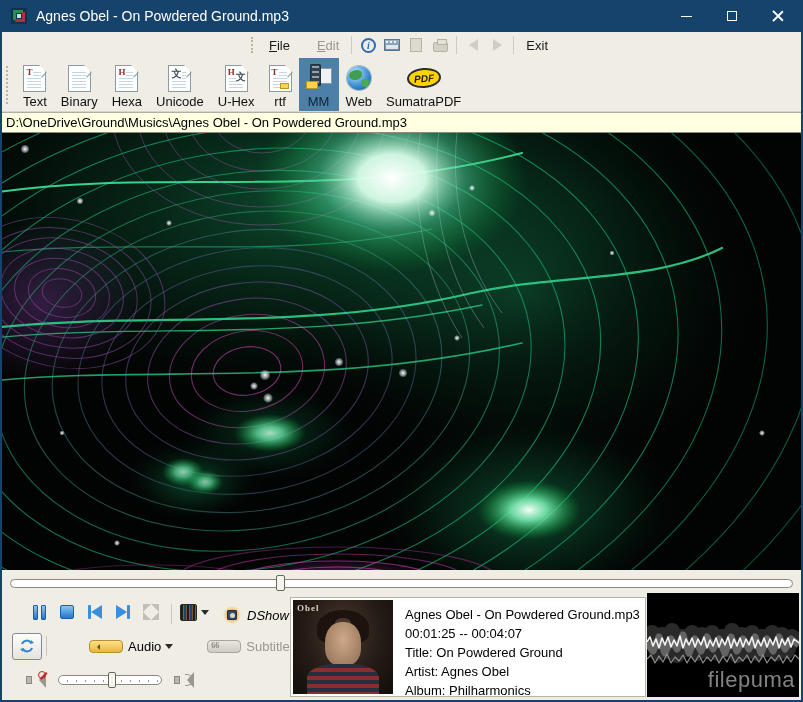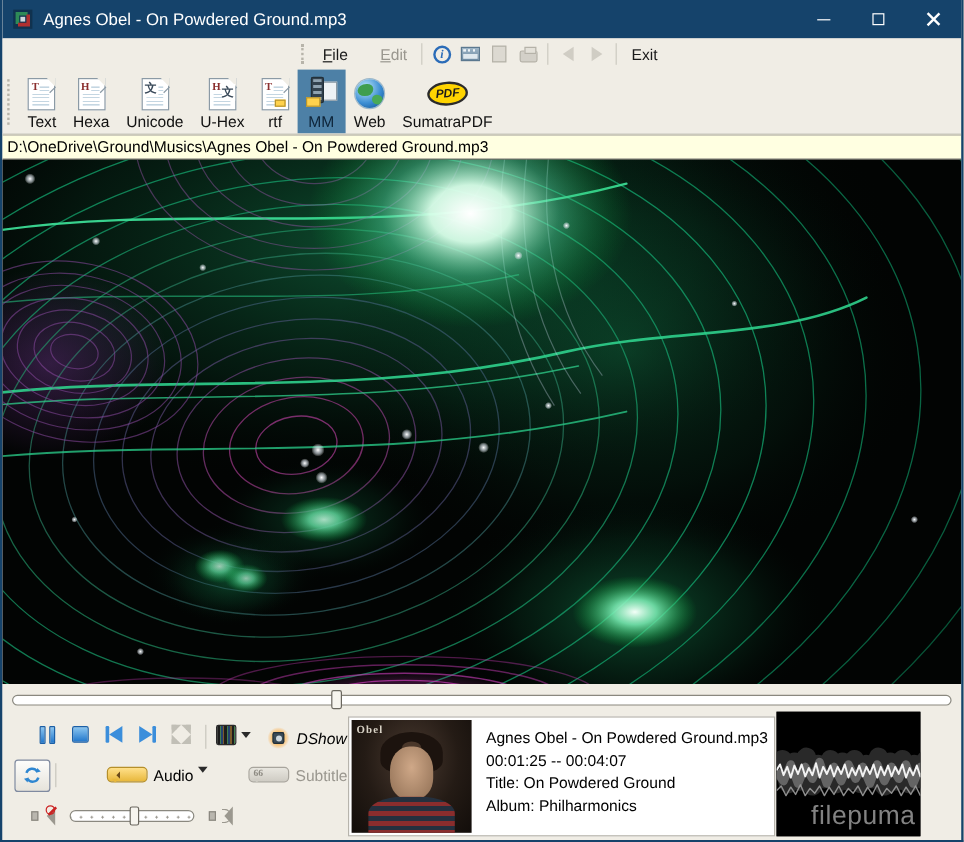--- a/index.html
+++ b/index.html
@@ -112,21 +112,21 @@
   .dshow { display:flex; align-items:center; margin-left:10px; font-size:13px; color:#000; }
   .ds-ico { width:18px; height:18px; border-radius:50%; margin-right:6px;
             background:radial-gradient(circle,#ffb347 30%,rgba(255,160,40,.25) 60%,transparent 72%); position:relative; }
   .ds-ico::before { content:""; position:absolute; left:4px; top:4px; width:10px; height:10px; background:#3a4a56; border-radius:2px;
             box-shadow:inset 0 0 0 1px #222f38; }
   .ds-ico::after { content:""; position:absolute; left:6.5px; top:6.5px; width:5px; height:5px; border-radius:50%; background:#cfd8de; }
 
   .row2 { position:absolute; left:10px; top:62px; height:28px; display:flex; align-items:center; }
   .loop-btn { width:30px; height:27px; border:1px solid #7f8aa0; border-radius:3px; background:linear-gradient(#fdfdfb,#e6e3db);
               display:flex; align-items:center; justify-content:center; }
-  .dd { display:flex; font-size:13px; color:#000; margin-left:10px;padding-left:24px; }
+  .dd { display:flex; align-items:center; font-size:13px; color:#000; margin-left:10px;padding-left:24px; }
   .dd.disabled { color:#9a978f; }
   .bubble { width:34px; height:13px; border-radius:4px; background:linear-gradient(#ffe08a,#e8b83c); border:1px solid #b58f2a;
             position:relative; margin-right:5px; }
   .bubble::after { content:""; position:absolute; left:3px; bottom:-4px; border:3px solid transparent; border-top-color:#e8b83c; }
   .bubble .spk { position:absolute; left:4px; top:3px; width:0; height:0; border:3.5px solid transparent; border-right-color:#6b4a1a; }
   .bubble.gray { background:linear-gradient(#e8e6df,#cfccc4); border-color:#a8a59d; }
   .bubble.gray::after { border-top-color:#cfccc4; }
   .bubble .qq { position:absolute; left:3px; top:0px; font:bold 8px "Liberation Serif", serif; color:#8d8a82; }
 
   .volrow { position:absolute; left:24px; top:98px; height:24px; display:flex; align-items:center; }
@@ -151,21 +151,21 @@
                background:radial-gradient(ellipse at 50% 40%, #cfa888, #9c7a5e 80%); }
   .art .hair { position:absolute; left:24px; top:10px; width:52px; height:34px; border-radius:50% 50% 30% 30%;
                background:#1c130e; }
   .art .hair::after { content:""; position:absolute; left:18px; top:8px; width:16px; height:10px; border-radius:50%; background:#4a372a; }
   .art .shirt { position:absolute; left:14px; bottom:-4px; width:72px; height:34px; border-radius:40% 40% 0 0;
                background:repeating-linear-gradient(#24303e 0 4px,#8a2d2d 4px 8px); }
   .art .obel { position:absolute; left:4px; top:3px; font:bold 9px "Liberation Serif", serif; color:#d8d2c6; letter-spacing:1px; }
   .track { padding:7px 10px; line-height:19px; white-space:nowrap; overflow:hidden; }
 
   
-  .wave-panel { position:absolute; left:645px; top:23px; width:120px; height:104px; background:#000; overflow:hidden; }
+  .wave-panel { position:absolute; left:645px; top:23px; width:152px; height:104px; background:#000; overflow:hidden; }
   .watermark { position:absolute; right:4px; bottom:4px; font-size:22px; color:#9a9a9a; opacity:.85; letter-spacing:.5px; }
 </style>
 </head>
 <body>
 
 <div class="window">
 
   <div class="titlebar">
     <span class="app-icon">
       <svg width="18" height="18" viewBox="0 0 18 18">
@@ -221,20 +221,28 @@
     <div class="gripper"></div>
 
     <div class="tb-btn">
       <div class="tb-ico">
           <div class="doc">
             <span class="mark">T</span>
             <div class="lines"></div>
           </div>
         </div>
       <div>Text</div>
+    </div>
+    <div class="tb-btn">
+      <div class="tb-ico">
+          <div class="doc">
+            <div class="lines"></div>
+          </div>
+        </div>
+      <div>Binary</div>
     </div>
     <div class="tb-btn">
       <div class="tb-ico">
           <div class="doc">
             <span class="mark">H</span>
             <div class="lines"></div>
           </div>
         </div>
       <div>Hexa</div>
     </div>
@@ -518,20 +526,21 @@
       <div class="art">
         <div class="hair"></div>
         <div class="face"></div>
         <div class="shirt"></div>
         <div class="obel">Obel</div>
       </div>
       <div class="track">
         <div>Agnes Obel - On Powdered Ground.mp3</div>
         <div>00:01:25 -- 00:04:07</div>
         <div>Title: On Powdered Ground</div>
+        <div>Artist: Agnes Obel</div>
         <div>Album: Philharmonics</div>
       </div>
     </div>
 
     <div class="wave-panel">
       <svg width="152" height="104" viewBox="0 0 152 104">
         <rect width="152" height="104" fill="#000"></rect>
         <polyline fill="none" stroke="#333333" stroke-width="16" stroke-linejoin="round" opacity=".8" points="0,52 5,40 10,60 15,42 20,58 25,38 30,62 35,44 40,56 45,40 50,60 55,42 60,58 65,40 70,60 75,44 80,56 85,38 90,62 95,42 100,58 105,40 110,60 115,44 120,56 125,40 130,60 135,42 140,58 145,44 152,52"></polyline>
         <polyline fill="none" stroke="#6e6e6e" stroke-width="7" stroke-linejoin="round" opacity=".85" points="0,50 6,58 12,44 18,60 24,46 30,56 36,42 42,60 48,46 54,58 60,44 66,56 72,46 78,60 84,44 90,58 96,46 102,56 108,44 114,60 120,46 126,58 132,44 138,56 144,46 152,52"></polyline>
         <polyline fill="none" stroke="#f2f2f2" stroke-width="1.6" stroke-linejoin="round" points="0,49 3,44 6,53 9,46 12,55 15,45 18,52 21,44 24,54 27,47 30,53 33,43 36,55 39,46 42,52 45,45 48,54 51,46 54,52 57,44 60,55 63,47 66,53 69,45 72,54 75,46 78,52 81,44 84,55 87,46 90,53 93,45 96,54 99,46 102,52 105,44 108,55 111,47 114,53 117,45 120,54 123,46 126,52 129,44 132,55 135,46 138,52 141,45 144,54 147,46 152,50"></polyline>

